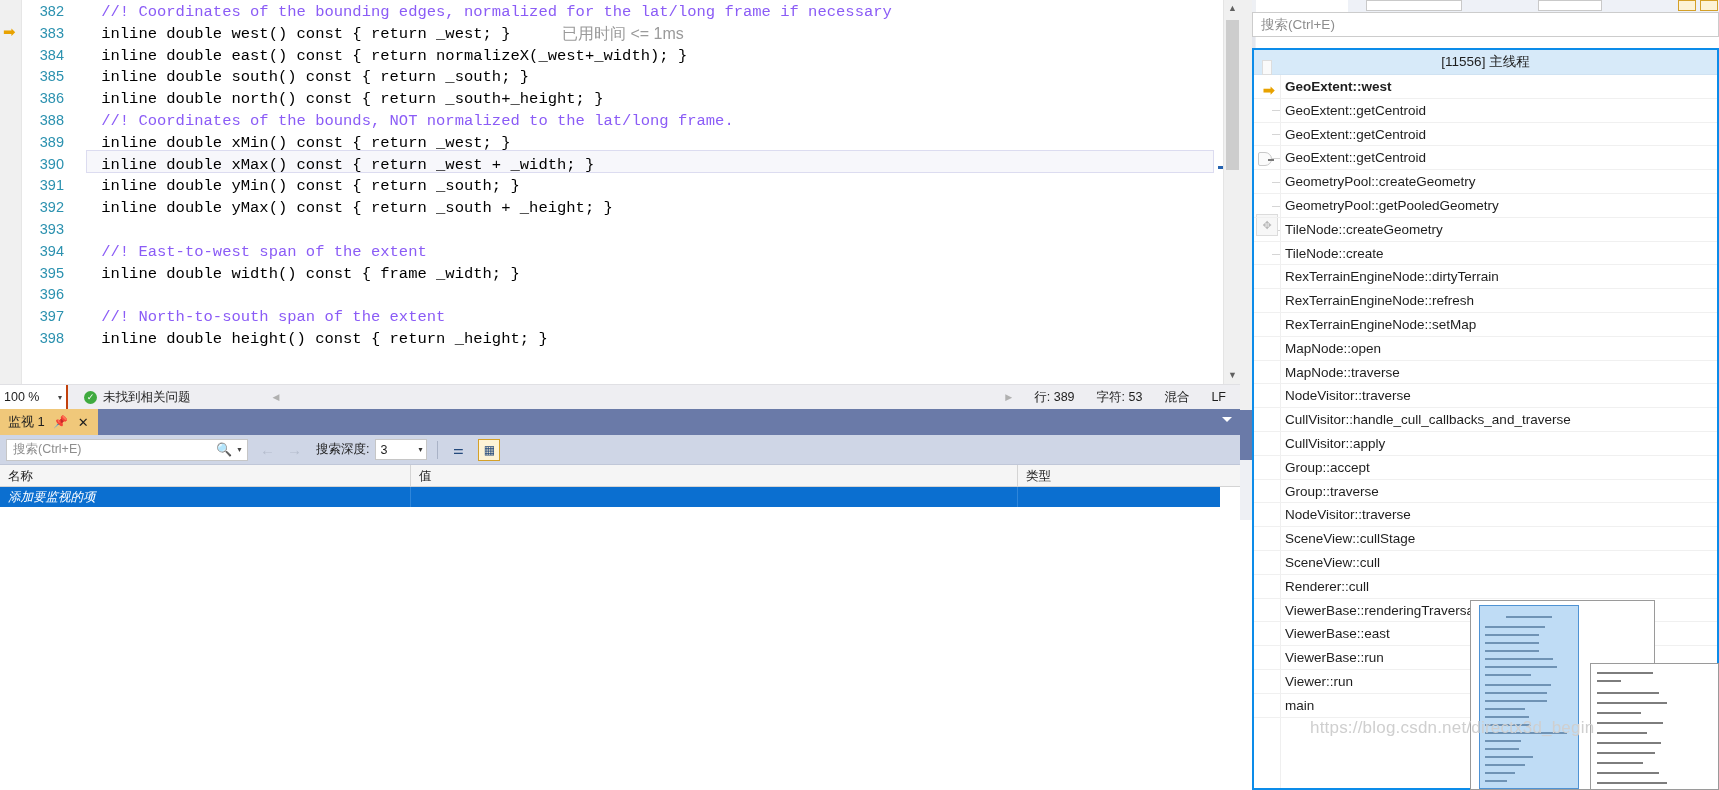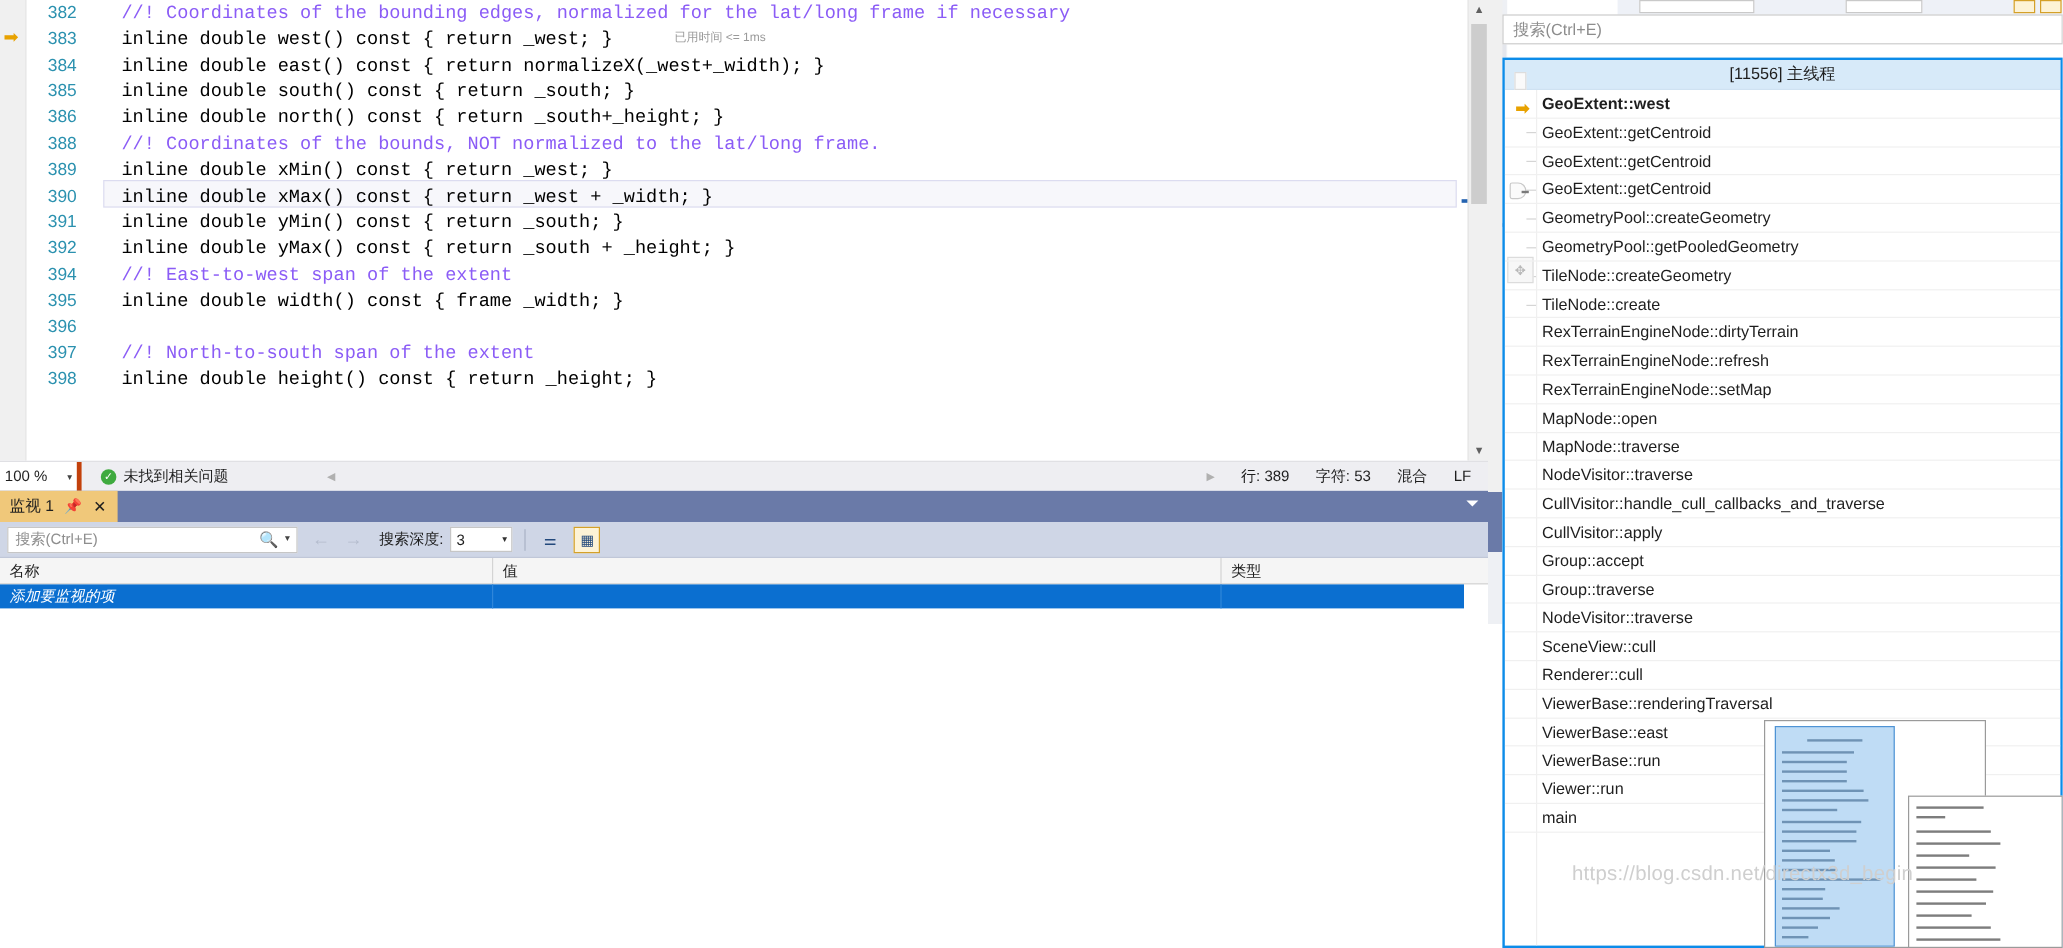--- a/index.html
+++ b/index.html
@@ -45,21 +45,21 @@
   .cmt { color: #8b5cf6; }
   .cur-line-box {
     position: absolute; left: 86px; top: 150px; width: 1128px; height: 23px;
     border: 1px solid #dcdcf0; background: #f7f7fb; pointer-events: none;
   }
   .sel-strip {
     position: absolute; left: 1218px; top: 166px; width: 14px; height: 3px; background: #2563b0;
   }
   .elapsed {
     position: absolute; left: 562px; top: 24px;
-    font-family: "Liberation Sans", sans-serif; font-size: 10px; color: #9a9a9a;
+    font-family: "Liberation Sans", sans-serif; font-size: 16px; color: #9a9a9a;
     white-space: nowrap;
   }
 
   
   .ed-scroll {
     position: absolute; right: 0; top: 0; width: 17px; height: 384px;
     background: #f0f0f0; border-left: 1px solid #e4e4e4;
   }
   .ed-scroll .arr {
     position: absolute; left: 0; width: 17px; height: 17px;
@@ -71,21 +71,21 @@
     position: absolute; left: 2px; top: 20px; width: 13px; height: 150px; background: #cdcdcd;
   }
 
   
   .ed-status {
     position: absolute; left: 0; top: 384px; width: 1240px; height: 25px;
     background: #eeeef2; border-top: 1px solid #e0e0e4;
     display: flex; align-items: center; font-size: 12.5px; color: #1e1e1e;
   }
   .zoom-box {
-    width: 68px; height: 25px; background: #ffffff; border-right: 4px solid #c2410c;
+    width: 68px; height: 25px; background: #ffffff; border-right: 2px solid #c2410c;
     display: flex; align-items: center; justify-content: space-between; padding: 0 4px 0 4px;
   }
   .zoom-box .v { font-size: 12.5px; }
   .zoom-box .cv { font-size: 8px; color: #444; }
   .issue { display: flex; align-items: center; margin-left: 16px; gap: 6px; }
   .ok-icon {
     width: 13px; height: 13px; border-radius: 50%; background: #3faa3f;
     color: #fff; font-size: 9px; line-height: 13px; text-align: center;
   }
   .nav-left, .nav-right { color: #b0b0b0; font-size: 9px; }
@@ -281,20 +281,21 @@
       <div class="code-line"><span class="lnum">382</span><span class="ctext cmt">    //! Coordinates of the bounding edges, normalized for the lat/long frame if necessary</span></div>
       <div class="code-line"><span class="lnum">383</span><span class="ctext">    inline double west() const { return _west; }</span></div>
       <div class="code-line"><span class="lnum">384</span><span class="ctext">    inline double east() const { return normalizeX(_west+_width); }</span></div>
       <div class="code-line"><span class="lnum">385</span><span class="ctext">    inline double south() const { return _south; }</span></div>
       <div class="code-line"><span class="lnum">386</span><span class="ctext">    inline double north() const { return _south+_height; }</span></div>
       <div class="code-line"><span class="lnum">388</span><span class="ctext cmt">    //! Coordinates of the bounds, NOT normalized to the lat/long frame.</span></div>
       <div class="code-line"><span class="lnum">389</span><span class="ctext">    inline double xMin() const { return _west; }</span></div>
       <div class="code-line"><span class="lnum">390</span><span class="ctext">    inline double xMax() const { return _west + _width; }</span></div>
       <div class="code-line"><span class="lnum">391</span><span class="ctext">    inline double yMin() const { return _south; }</span></div>
       <div class="code-line"><span class="lnum">392</span><span class="ctext">    inline double yMax() const { return _south + _height; }</span></div>
+      <div class="code-line"><span class="lnum">393</span><span class="ctext"></span></div>
       <div class="code-line"><span class="lnum">394</span><span class="ctext cmt">    //! East-to-west span of the extent</span></div>
       <div class="code-line"><span class="lnum">395</span><span class="ctext">    inline double width() const { frame _width; }</span></div>
       <div class="code-line"><span class="lnum">396</span><span class="ctext"></span></div>
       <div class="code-line"><span class="lnum">397</span><span class="ctext cmt">    //! North-to-south span of the extent</span></div>
       <div class="code-line"><span class="lnum">398</span><span class="ctext">    inline double height() const { return _height; }</span></div>
     </div>
 
     <div class="elapsed">已用时间 &lt;= 1ms</div>
 
     <div class="ed-scroll">
@@ -421,20 +422,21 @@
         <div class="cs-row"><span>RexTerrainEngineNode::refresh</span></div>
         <div class="cs-row"><span>RexTerrainEngineNode::setMap</span></div>
         <div class="cs-row"><span>MapNode::open</span></div>
         <div class="cs-row"><span>MapNode::traverse</span></div>
         <div class="cs-row"><span>NodeVisitor::traverse</span></div>
         <div class="cs-row"><span>CullVisitor::handle_cull_callbacks_and_traverse</span></div>
         <div class="cs-row"><span>CullVisitor::apply</span></div>
         <div class="cs-row"><span>Group::accept</span></div>
         <div class="cs-row"><span>Group::traverse</span></div>
         <div class="cs-row"><span>NodeVisitor::traverse</span></div>
+        <div class="cs-row"><span>SceneView::cullStage</span></div>
         <div class="cs-row"><span>SceneView::cull</span></div>
         <div class="cs-row"><span>Renderer::cull</span></div>
         <div class="cs-row"><span>ViewerBase::renderingTraversal</span></div>
         <div class="cs-row"><span>ViewerBase::east</span></div>
         <div class="cs-row"><span>ViewerBase::run</span></div>
         <div class="cs-row"><span>Viewer::run</span></div>
         <div class="cs-row"><span>main</span></div>
       </div>
     </div>
   </div>

